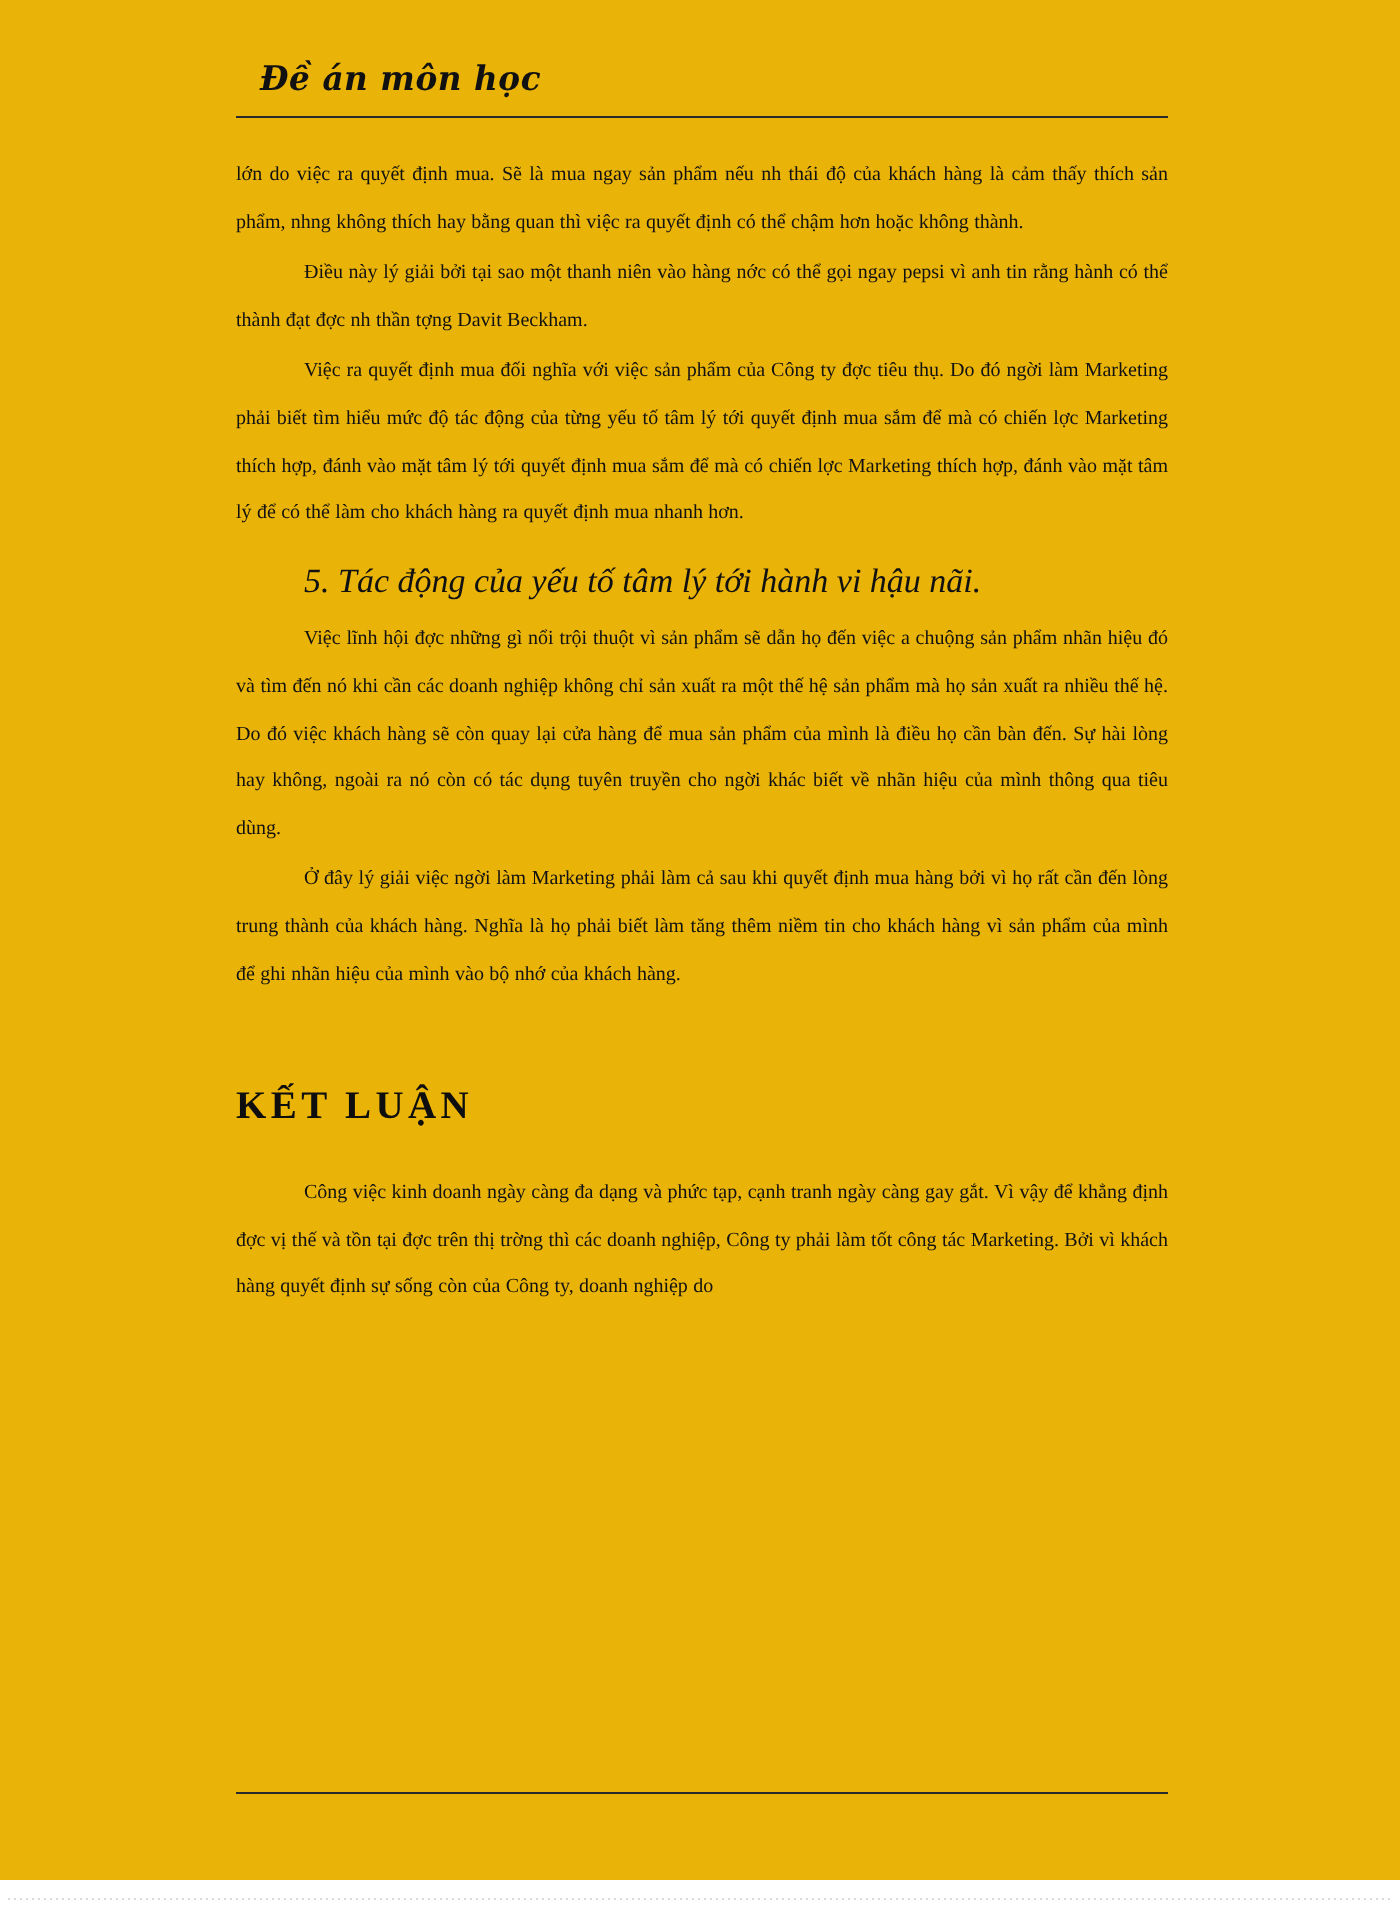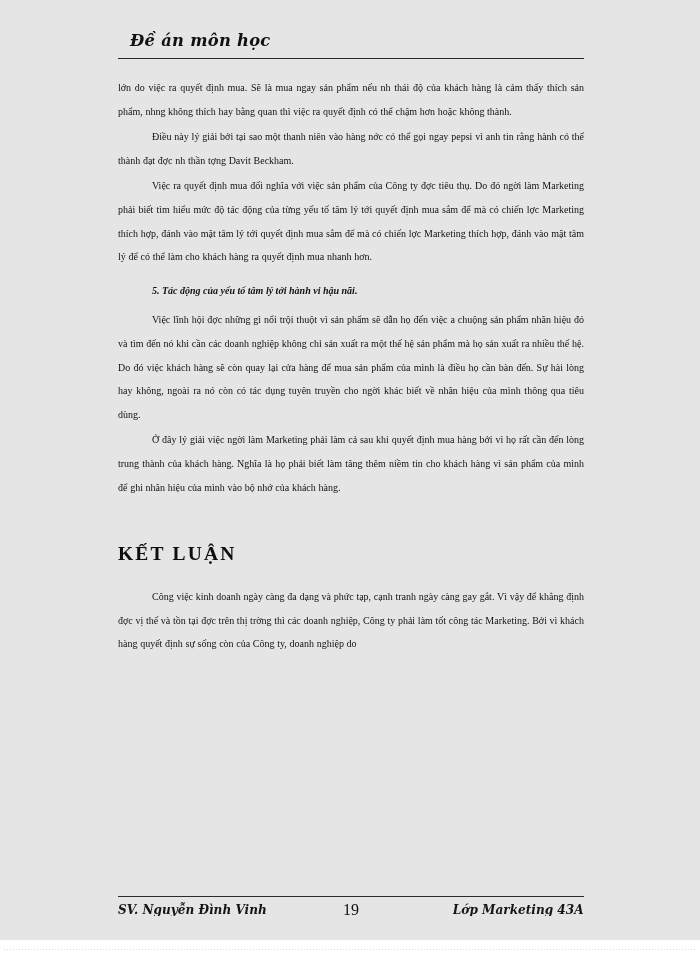--- a/index.html
+++ b/index.html
@@ -14,21 +14,21 @@
     font-family: "Liberation Serif", "DejaVu Serif", serif;
   }
 
   
   #page-sheet {
     position: absolute;
     left: 0;
     top: 0;
     width: 700px;
     height: 940px;
-    background: #e5e5e5;
+    background: #eab308;
     box-sizing: border-box;
   }
   #page-bottom-edge {
     position: absolute;
     left: 0;
     top: 940px;
     width: 700px;
     height: 20px;
     background: #ffffff;
   }
@@ -88,23 +88,23 @@
     color: #121212;
     text-align: justify;
     text-justify: inter-word;
     word-spacing: .2px;
     hyphens: none;
   }
   .para.indent { text-indent: 34px; }
 
   .subheading {
     margin: 10px 0 4px 0;
-    font-size: 10px;
+    font-size: 17px;
     line-height: 23.6px;
-    font-weight: bold;
+    font-weight: normal;
     font-style: italic;
     text-indent: 34px;
     color: #111111;
   }
 
   .gap-sm { height: 2px; }
 
   
   #conclusion-heading {
     margin: 44px 0 20px 0;
@@ -200,24 +200,19 @@
     <p class="para indent">Ở đây lý giải việc ngời  làm Marketing phải làm cả sau khi quyết định mua hàng bởi vì họ rất cần đến lòng trung thành của khách hàng. Nghĩa là họ phải biết làm tăng thêm niềm tin cho khách hàng vì sản phẩm của mình để ghi nhãn hiệu của mình vào bộ nhớ của khách hàng.</p>
 
     <h1 id="conclusion-heading">KẾT LUẬN</h1>
 
     <p class="para indent">Công việc kinh doanh ngày càng đa dạng và phức tạp, cạnh tranh ngày càng gay gắt. Vì vậy để khẳng định đợc  vị thế và tồn tại đợc  trên thị trờng  thì các doanh nghiệp, Công ty phải làm tốt công tác Marketing. Bởi vì khách hàng quyết định sự sống còn của Công ty, doanh nghiệp do</p>
 
   </div>
 
   <div id="running-footer">
     <div class="ftr-rule"></div>
-    <div class="ftr-row">
-      <div class="ftr-left">SV. Nguyễn Đình Vinh</div>
-      <div class="ftr-page">19</div>
-      <div class="ftr-right">Lớp Marketing 43A</div>
-    </div>
   </div>
 
 </div>
 
 <div id="page-bottom-edge">
   <div class="edge-line"></div>
 </div>
 
 </body></html>

